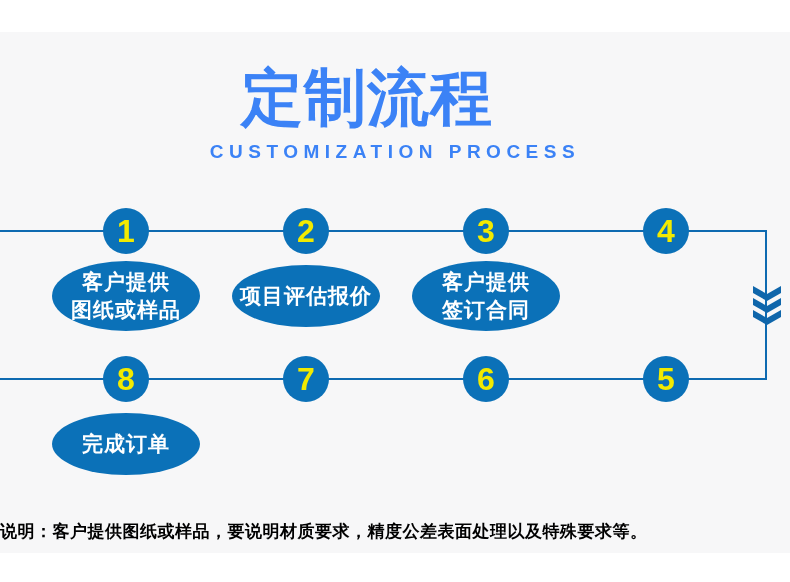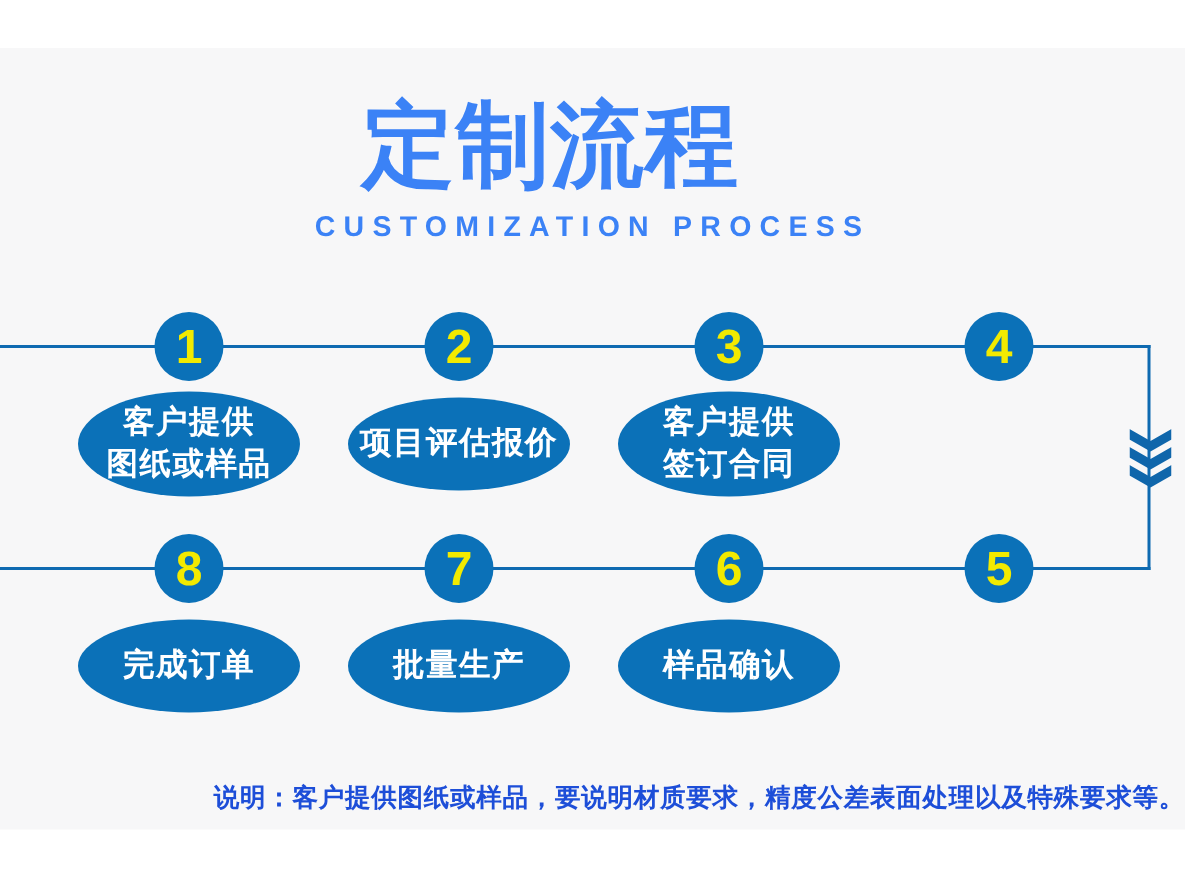--- a/index.html
+++ b/index.html
@@ -30,22 +30,22 @@
   
   .pill{position:absolute;width:148px;height:62px;border-radius:50%;background:#0b71b8;
         display:flex;flex-direction:column;align-items:center;justify-content:center;
         color:#ffffff;font-size:21px;font-weight:bold;line-height:1.32;z-index:3;
         text-align:center;letter-spacing:1px;}
   .pill.c1{left:52px;} .pill.c2{left:232px;} .pill.c3{left:412px;} .pill.c4{left:592px;}
   .pill.r1{top:265px;} .pill.r2{top:413px;text-align:right;}
   .pill.two{top:261px;height:70px;}
 
   
-  .note{position:absolute;left:0;top:520px;width:790px;text-align:right;
-        font-size:17px;font-weight:bold;color:#1d4ed8;letter-spacing:0.5px;}
+  .note{position:absolute;left:0;top:520px;width:790px;text-align:left;
+        font-size:17px;font-weight:bold;color:#000000;letter-spacing:0.5px;}
 </style>
 </head>
 <body>
 
 <div class="canvas">
   <div class="panel"></div>
 
   <div class="title">定制流程</div>
   <div class="subtitle">CUSTOMIZATION PROCESS</div>
 
@@ -94,23 +94,15 @@
       <span>6</span>
     </div>
   <div class="circle c4 r2">
       <span>5</span>
     </div>
 
   <div class="pill c1 r2">
     <span>完成订单</span>
     <span></span>
   </div>
-  <div class="pill c2 r2">
-    <span>批量生产</span>
-    <span></span>
-  </div>
-  <div class="pill c3 r2">
-    <span>样品确认</span>
-    <span></span>
-  </div>
 
   <div class="note">说明：客户提供图纸或样品，要说明材质要求，精度公差表面处理以及特殊要求等。</div>
 </div>
 
 </body></html>

